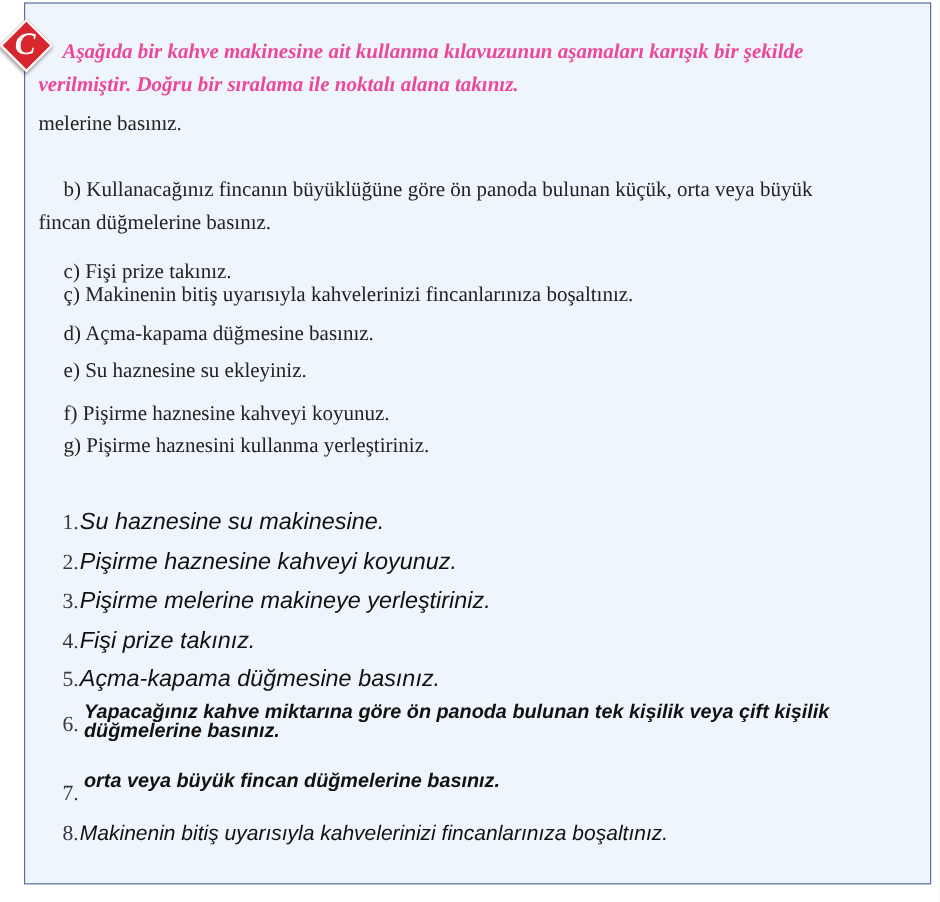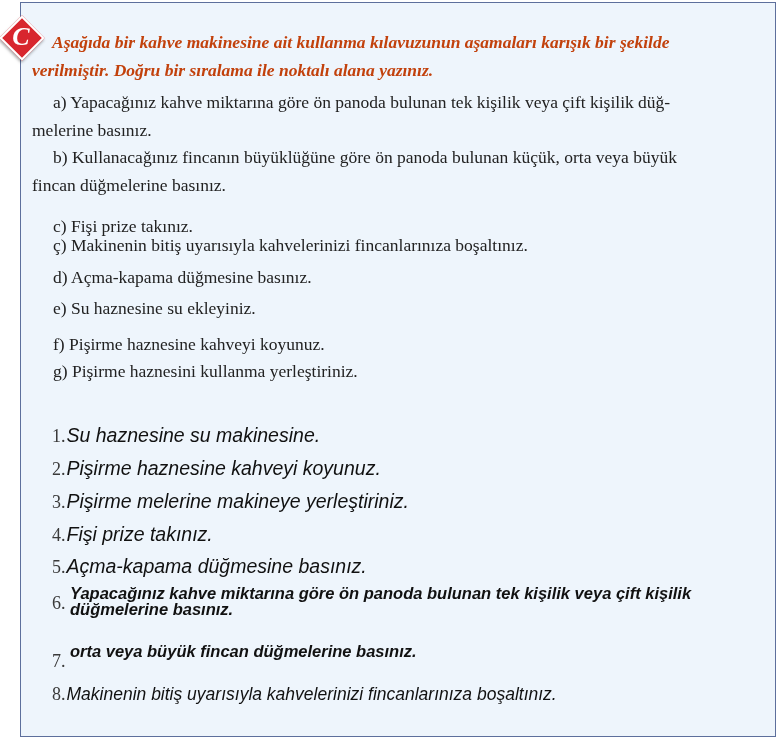--- a/index.html
+++ b/index.html
@@ -20,21 +20,21 @@
   }
   .badge-letter {
     position: absolute; left: 2px; top: 19px; width: 38px; height: 36px;
     z-index: 3; color: #ffffff; font-family: "Liberation Serif", serif;
     font-style: italic; font-weight: bold; font-size: 26px;
     display: flex; align-items: center; justify-content: center;
   }
   .instruction {
     position: absolute; left: 32px; top: 28px; width: 740px;
     font-style: italic; font-weight: bold; font-size: 17.5px;
-    line-height: 28px; color: #c2410c;
+    line-height: 28px; color: #ec4899;
   }
   .instruction .indent { display: inline-block; width: 20px; }
   .option {
     position: absolute; font-size: 17.5px; line-height: 28px; color: #222;
   }
   .opt-wrap { left: 32px; width: 738px; }
   .opt-wrap .first { padding-left: 21px; }
   .opt-line { left: 53px; white-space: nowrap; }
   .answer {
     position: absolute; left: 52px; width: 720px;
@@ -52,25 +52,24 @@
 </head>
 <body>
 
 <div class="box"></div>
 
 <div class="badge"></div>
 <div class="badge-letter">C</div>
 
 <div class="instruction">
   <div><span class="indent"></span><span>Aşağıda bir kahve makinesine ait kullanma kılavuzunun aşamaları karışık bir şekilde</span></div>
-  <div>verilmiştir. Doğru bir sıralama ile noktalı alana yazınız.</div>
+  <div>verilmiştir. Doğru bir sıralama ile noktalı alana takınız.</div>
 </div>
 
 <div class="option opt-wrap" style="top:88px;">
-  <div class="first">a) Yapacağınız kahve miktarına göre ön panoda bulunan tek kişilik veya çift kişilik düğ-</div>
   <div>melerine basınız.</div>
 </div>
 <div class="option opt-wrap" style="top:143px;">
   <div class="first">b) Kullanacağınız fincanın büyüklüğüne göre ön panoda bulunan küçük, orta veya büyük</div>
   <div>fincan düğmelerine basınız.</div>
 </div>
 <div class="option opt-line" style="top:212px;">c) Fişi prize takınız.</div>
 <div class="option opt-line" style="top:231px;">ç) Makinenin bitiş uyarısıyla kahvelerinizi fincanlarınıza boşaltınız.</div>
 <div class="option opt-line" style="top:263px;">d) Açma-kapama düğmesine basınız.</div>
 <div class="option opt-line" style="top:294px;">e) Su haznesine su ekleyiniz.</div>

